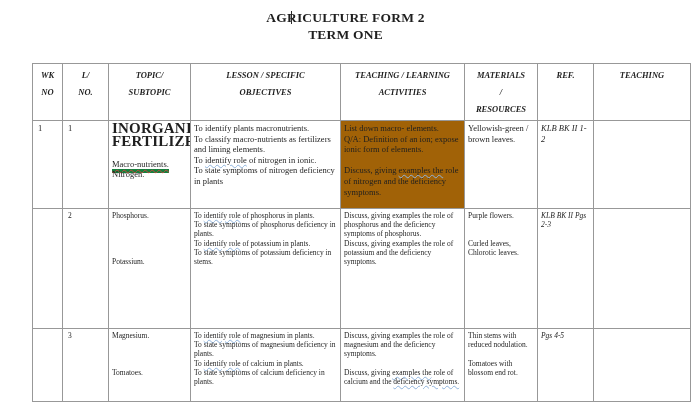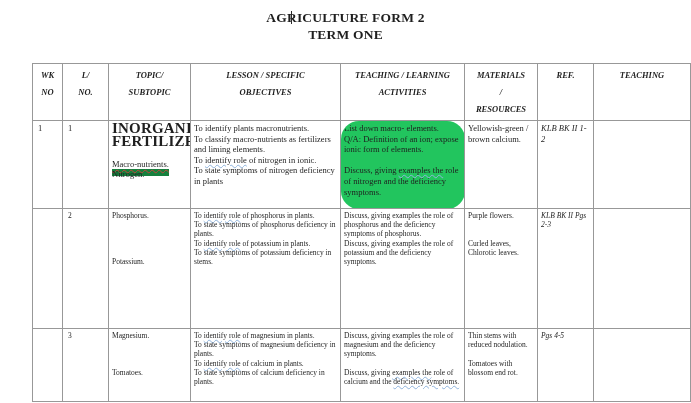--- a/index.html
+++ b/index.html
@@ -21,26 +21,26 @@
   tr.hr  { height:42px; }
   tr.r1  { height:88px; }
   tr.r2  { height:120px; }
   tr.r3  { height:73px; }
 
   tr.r1 td { font-size:8.5px; line-height:10.6px; }
   tr.r2 td, tr.r3 td { font-size:7.5px; line-height:9.2px; }
 
   td.num { padding-left:5px; }
   td.ref-cell { font-style:italic; }
-  td.shaded { background:#22c55e;border-radius:18px; }
+  td.shaded { background:#a16207; }
 
   .p { min-height:1em; }
   .m-b    { font-weight:bold; font-size:15px; letter-spacing:0.2px; }
   .m-redu { text-decoration:underline wavy #c2453b 1px; text-underline-offset:2px;
-            border-bottom:7px solid #15803d; }
+            border-bottom:4px solid #15803d; }
   .m-blue { text-decoration:underline wavy #8fb3dc 1px; text-underline-offset:1px; }
 </style>
 </head>
 <body>
 
 <div class="title-block">
   <div class="title-line">AGRICULTURE FORM 2</div>
   <div class="title-line">TERM ONE</div>
 </div>
 <div class="caret"></div>
@@ -89,21 +89,21 @@
           <div class="p"><span>To </span><span class="m-blue">identify role</span><span> of nitrogen in ionic.</span></div>
           <div class="p"><span>To state symptoms of nitrogen deficiency in plants</span></div>
         </td>
     <td class="shaded">
           <div class="p"><span>List down macro- elements.</span></div>
           <div class="p"><span>Q/A: Definition of an ion; expose ionic form of elements.</span></div>
           <div class="p">&nbsp;</div>
           <div class="p"><span>Discuss, giving </span><span class="m-blue">examples the</span><span> role of nitrogen and the deficiency symptoms.</span></div>
         </td>
     <td>
-          <div class="p"><span>Yellowish-green / brown calcium.</span></div>
+          <div class="p"><span>Yellowish-green / brown leaves.</span></div>
         </td>
     <td class="ref-cell">
           <div class="p"><span>KLB BK II 1-2</span></div>
         </td>
     <td></td>
   </tr>
   <tr class="r2">
     <td class="num"></td>
     <td class="num">2</td>
     <td>

